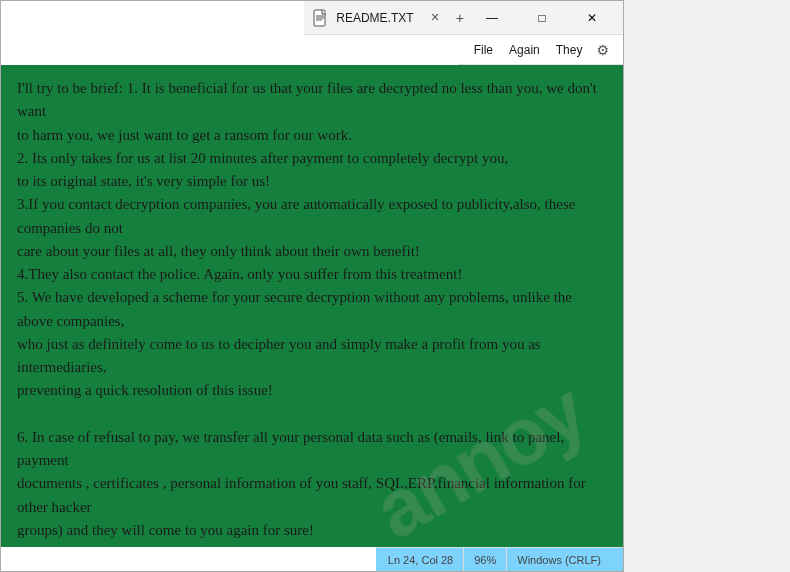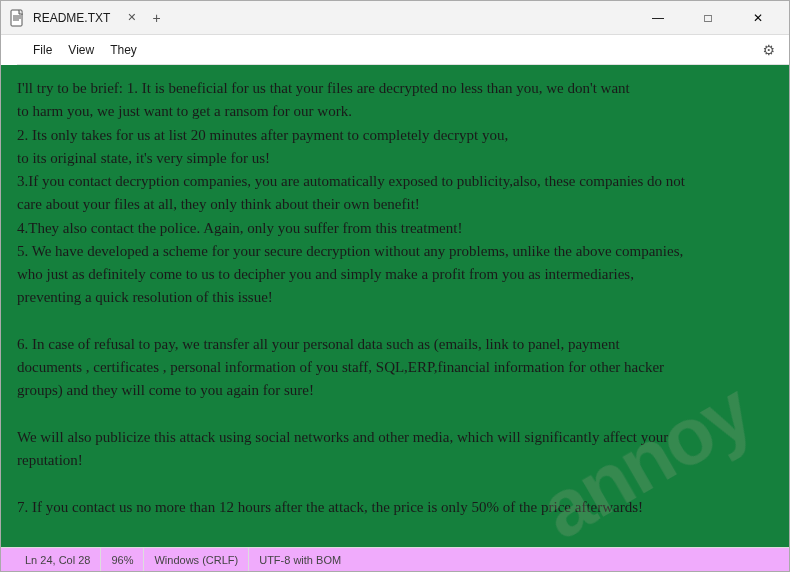--- a/index.html
+++ b/index.html
@@ -4,26 +4,27 @@
   <style>
     * { margin: 0; padding: 0; box-sizing: border-box; }
     body {
       font-family: 'Segoe UI', sans-serif;
       background: #f0f0f0;
       width: 790px;
       height: 572px;
       overflow: hidden;
     }
     .window {
-      width: 790px;
+      width: 624px;
       height: 572px;
       background: #ffffff;
       border: 1px solid #aaa;
       display: flex;
       flex-direction: column;
+      align-items: flex-end;
     }
     
     .title-bar {
       background: #f3f3f3;
       height: 34px;
       display: flex;
       align-items: center;
       padding: 0 8px;
       border-bottom: 1px solid #ddd;
       flex-shrink: 0;
@@ -115,25 +116,25 @@
       padding: 12px 16px;
       font-family: Liberation Serif, serif;
       font-size: 15px;
       line-height: 1.55;
       color: #1a1a1a;
       background: #15803d;
     }
     
     .status-bar {
       height: 24px;
-      background: #f0abfc;
+      background: #7dd3fc;
       border-top: 1px solid #ddd;
       display: flex;
       align-items: center;
-      padding: 0 24px;
+      padding: 0 12px;
       font-size: 11px;
       color: #444;
       flex-shrink: 0;
       gap: 0;
     }
     .status-item {
       padding: 0 10px;
       border-right: 1px solid #ddd;
       height: 100%;
       display: flex;
@@ -183,21 +184,21 @@
     </div>
     <div class="title-controls">
       <div class="ctrl-btn">—</div>
       <div class="ctrl-btn">□</div>
       <div class="ctrl-btn ctrl-close">✕</div>
     </div>
   </div>
 
   <div class="menu-bar">
     <span class="menu-item">File</span>
-    <span class="menu-item">View</span>
+    <span class="menu-item">Again</span>
     <span class="menu-item">They</span>
     <span class="menu-bar-right">⚙</span>
   </div>
 
   <div class="content-wrapper">
     <div class="content-area" id="text-area">
         <pre style="white-space: pre-wrap; word-break: break-word; font-family: inherit; font-size: inherit; line-height: inherit; color: inherit; margin: 0px;">I'll try to be brief: 1. It is beneficial for us that your files are decrypted no less than you, we don't want
 to harm you, we just want to get a ransom for our work.
 2. Its only takes for us at list 20 minutes after payment to completely decrypt you,
 to its original state, it's very simple for us!
@@ -229,15 +230,14 @@
 messenger :ID"0585ae8a3c3a688c78cf2e2b2b7df760630377f29c0b36d999862861bdbf93380d"
 MAIL:annoy annoy@mailum.com</pre>
       </div>
     <div class="watermark">annoy</div>
   </div>
 
   <div class="status-bar">
     <div class="status-item">Ln 24, Col 28</div>
     <div class="status-item">96%</div>
     <div class="status-item">Windows (CRLF)</div>
-    <div class="status-item">UTF-8 with BOM</div>
   </div>
 </div>
 
 </body></html>

